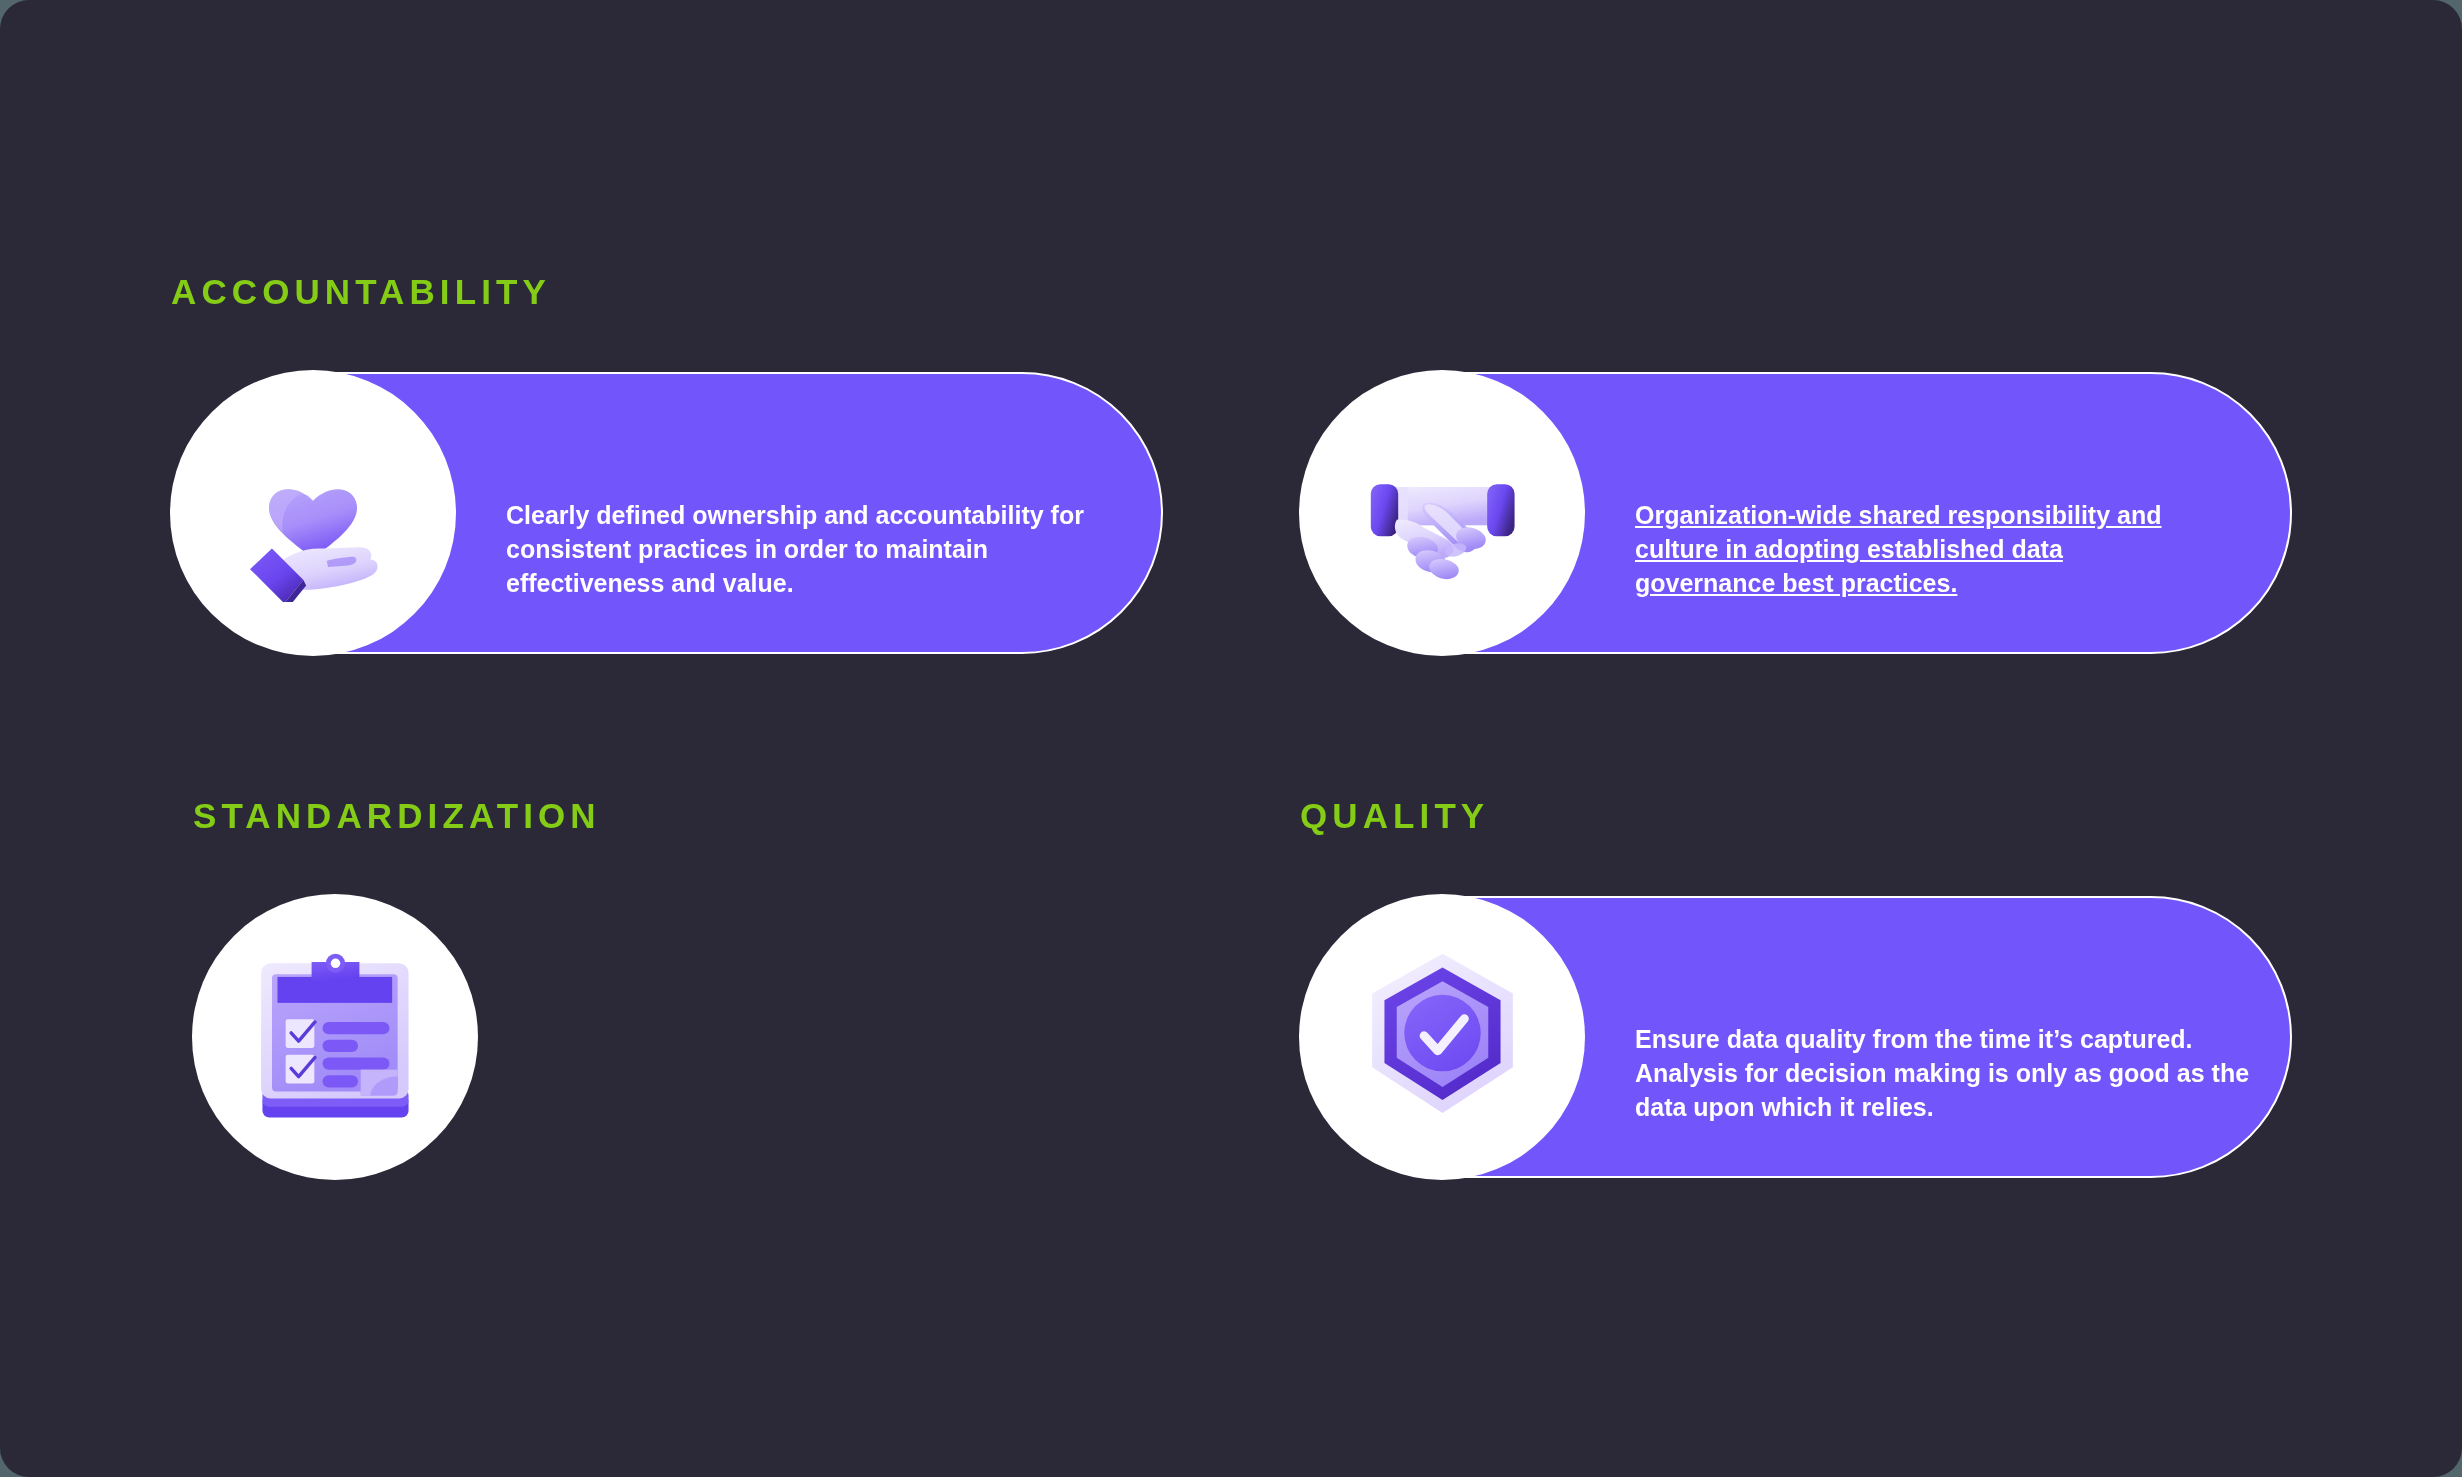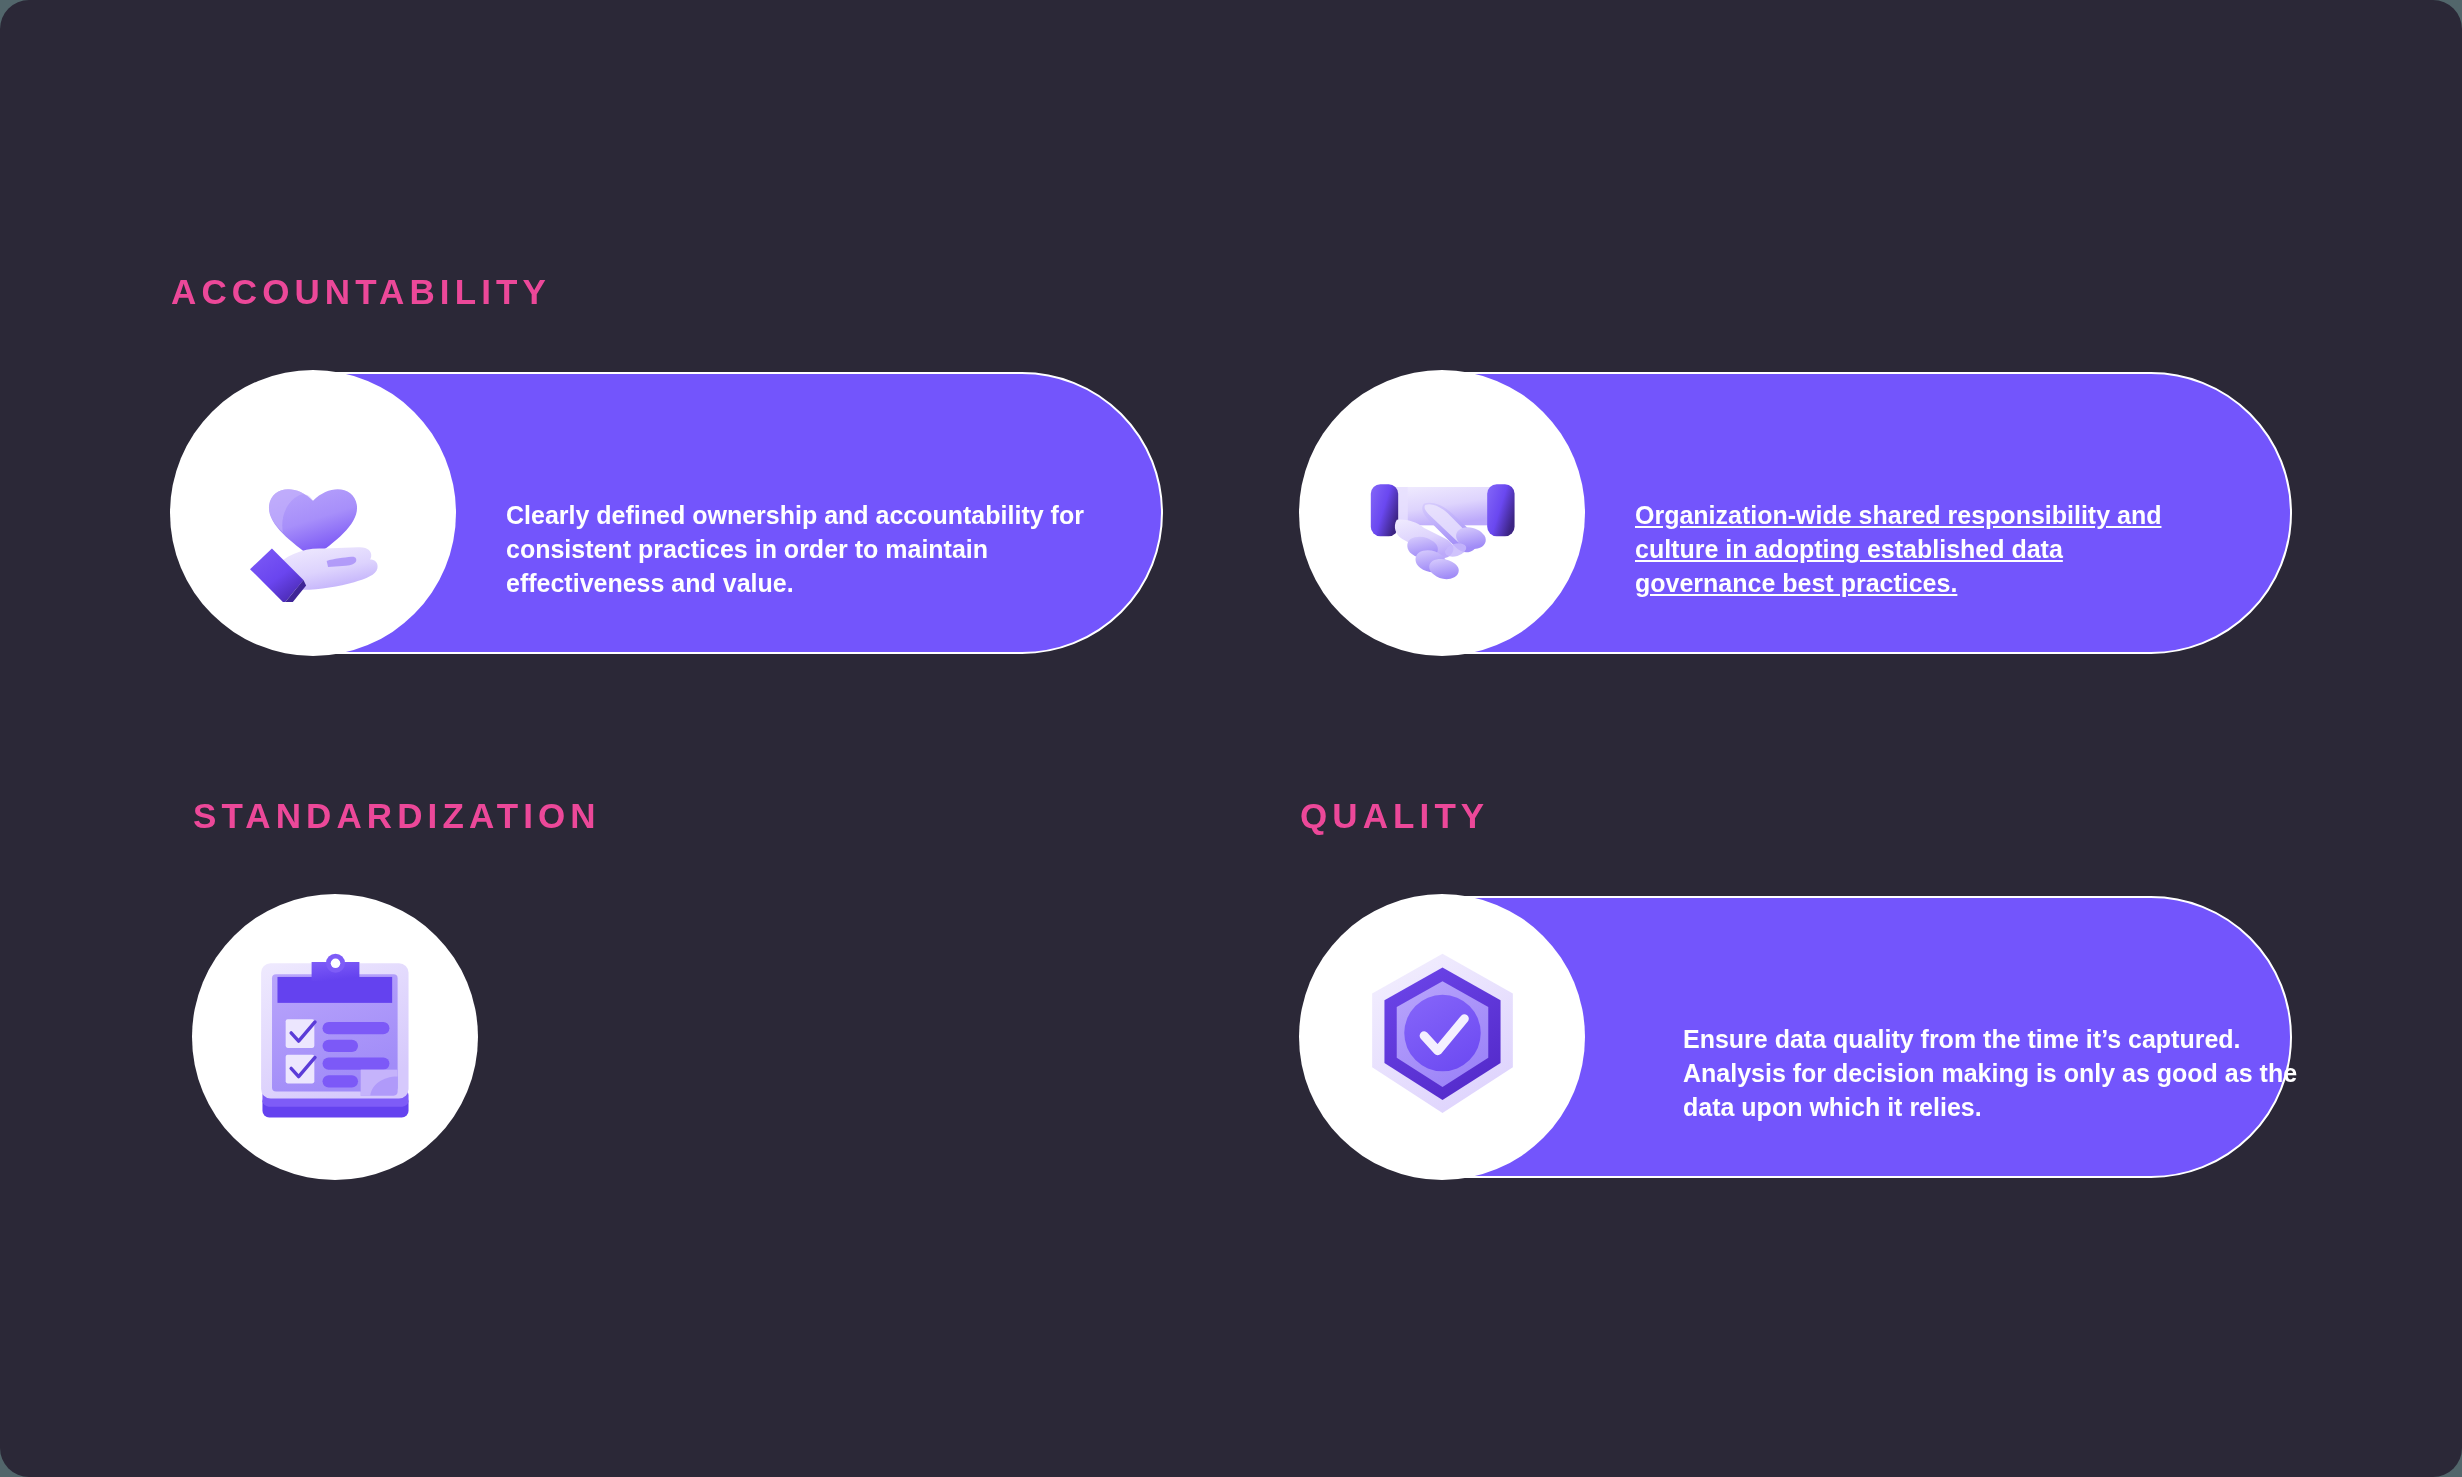--- a/index.html
+++ b/index.html
@@ -36,21 +36,21 @@
   .card.c2 { left: 173px;  top: 798px; margin-left: 20px; }
   .card.c3 { left: 1300px; top: 798px; }
 
   .card-heading {
     position: absolute;
     left: 0;
     top: 0;
     font-size: 35px;
     font-weight: 700;
     letter-spacing: 5.1px;
-    color: #ec4899;
+    color: #84cc16;
     white-space: nowrap;
     line-height: 1;
     font-stretch: condensed;
   }
 
   .pill {
     position: absolute;
     left: 0;
     top: 98px;
     width: 992px;
@@ -64,21 +64,21 @@
     position: absolute;
     left: 333px;
     top: 124px;
     width: 602px;
     font-size: 25px;
     font-weight: 700;
     line-height: 1.36;
     color: #ffffff;
     font-stretch: condensed;
   }
-  .card.c3 .pill-text { width: 619px; margin-left: 48px; }
+  .card.c3 .pill-text { width: 619px; }
   .card.c1 .pill-text { width: 568px; text-decoration: underline; }
 
   .icon-disc {
     position: absolute;
     left: -0.7px;
     top: 96px;
     width: 286px;
     height: 286px;
     background: #ffffff;
     border-radius: 50%;

